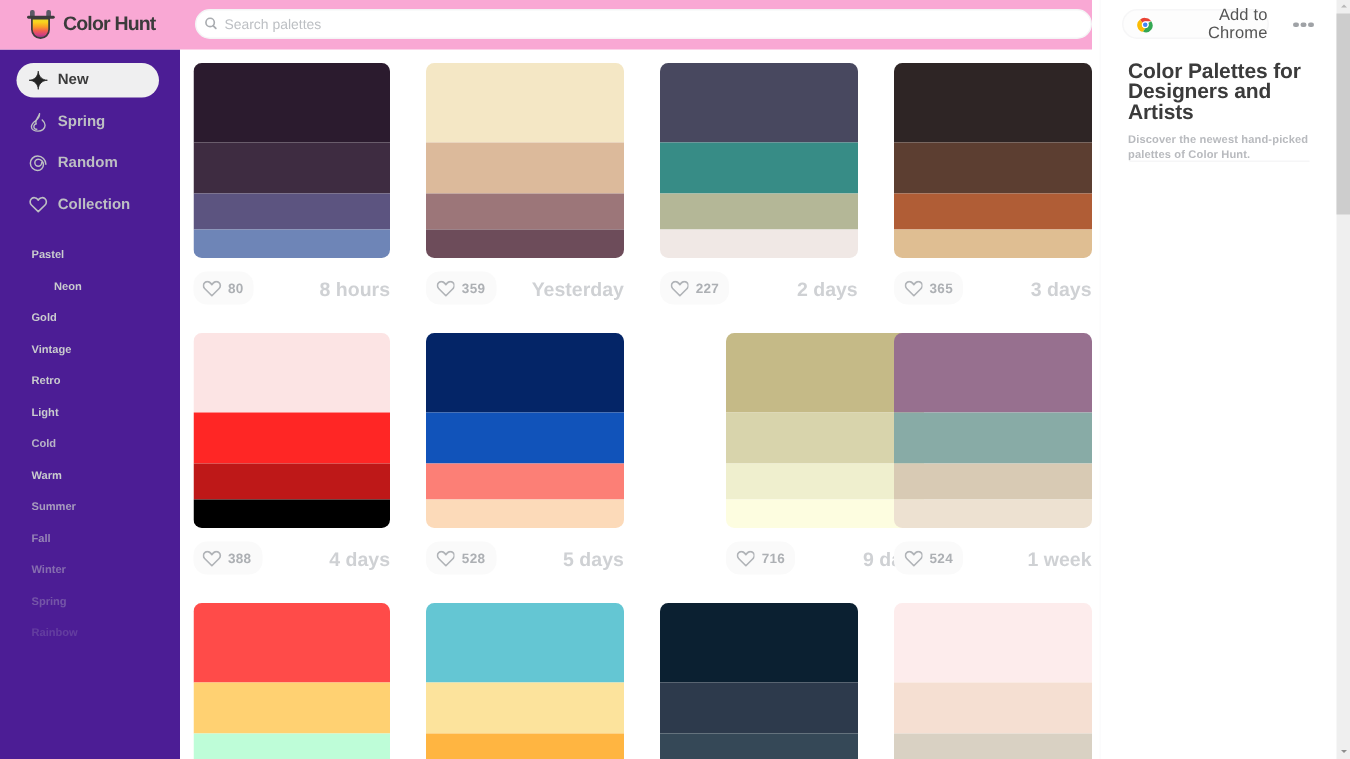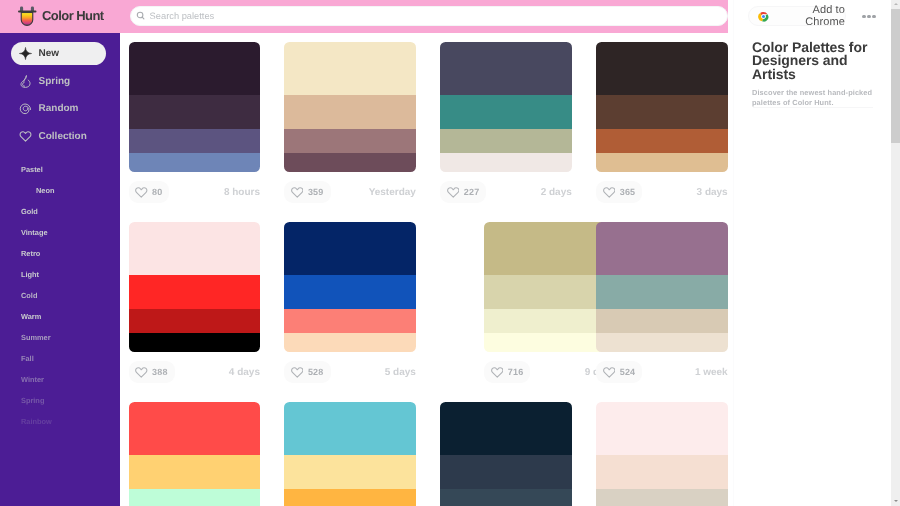--- a/index.html
+++ b/index.html
@@ -61,21 +61,21 @@
   .sw.b2 { height:26.3%; }
   .sw.b3 { height:18.4%; }
   .sw.b4 { height:14.7%; }
 
   .cardfoot { position:relative; width:131.5px; height:22px; margin-top:9px; }
   .likes { position:absolute; left:0; top:0; height:22px; border-radius:9px; display:flex; align-items:center;
            padding:0 7px 0 6.5px; background:#fafafa; }
   .heart { width:12.5px; height:11px; display:block; flex:none; }
   .likes-n { margin-left:4.5px; font-size:9px; font-weight:bold; color:#adb0b4; letter-spacing:0.2px; }
   .time { position:absolute; right:0px; top:0; height:22px; display:flex; align-items:center;
-          font-size:10px; font-weight:bold; color:#cfd1d4; letter-spacing:0px; }
+          font-size:13px; font-weight:bold; color:#cfd1d4; letter-spacing:0px; }
 
   
   .aside { position:absolute; left:733px; top:0; width:157px; height:506px;
            border-left:1px solid #fbfbfc; background:#fff; }
   .aside-inner { position:absolute; left:18px; top:41px; width:128px; }
   .aside-title { font-size:14px; font-weight:bold; color:#3b3b3b; line-height:13.4px; letter-spacing:-0.08px; }
   .aside-sub { margin-top:7px; font-size:7.4px; font-weight:bold; color:#b8babe; line-height:10px; letter-spacing:0.1px; }
   .aside-rule { position:absolute; left:19px; top:107px; width:120px; height:1px; background:#f6f6f7; }
 
   

